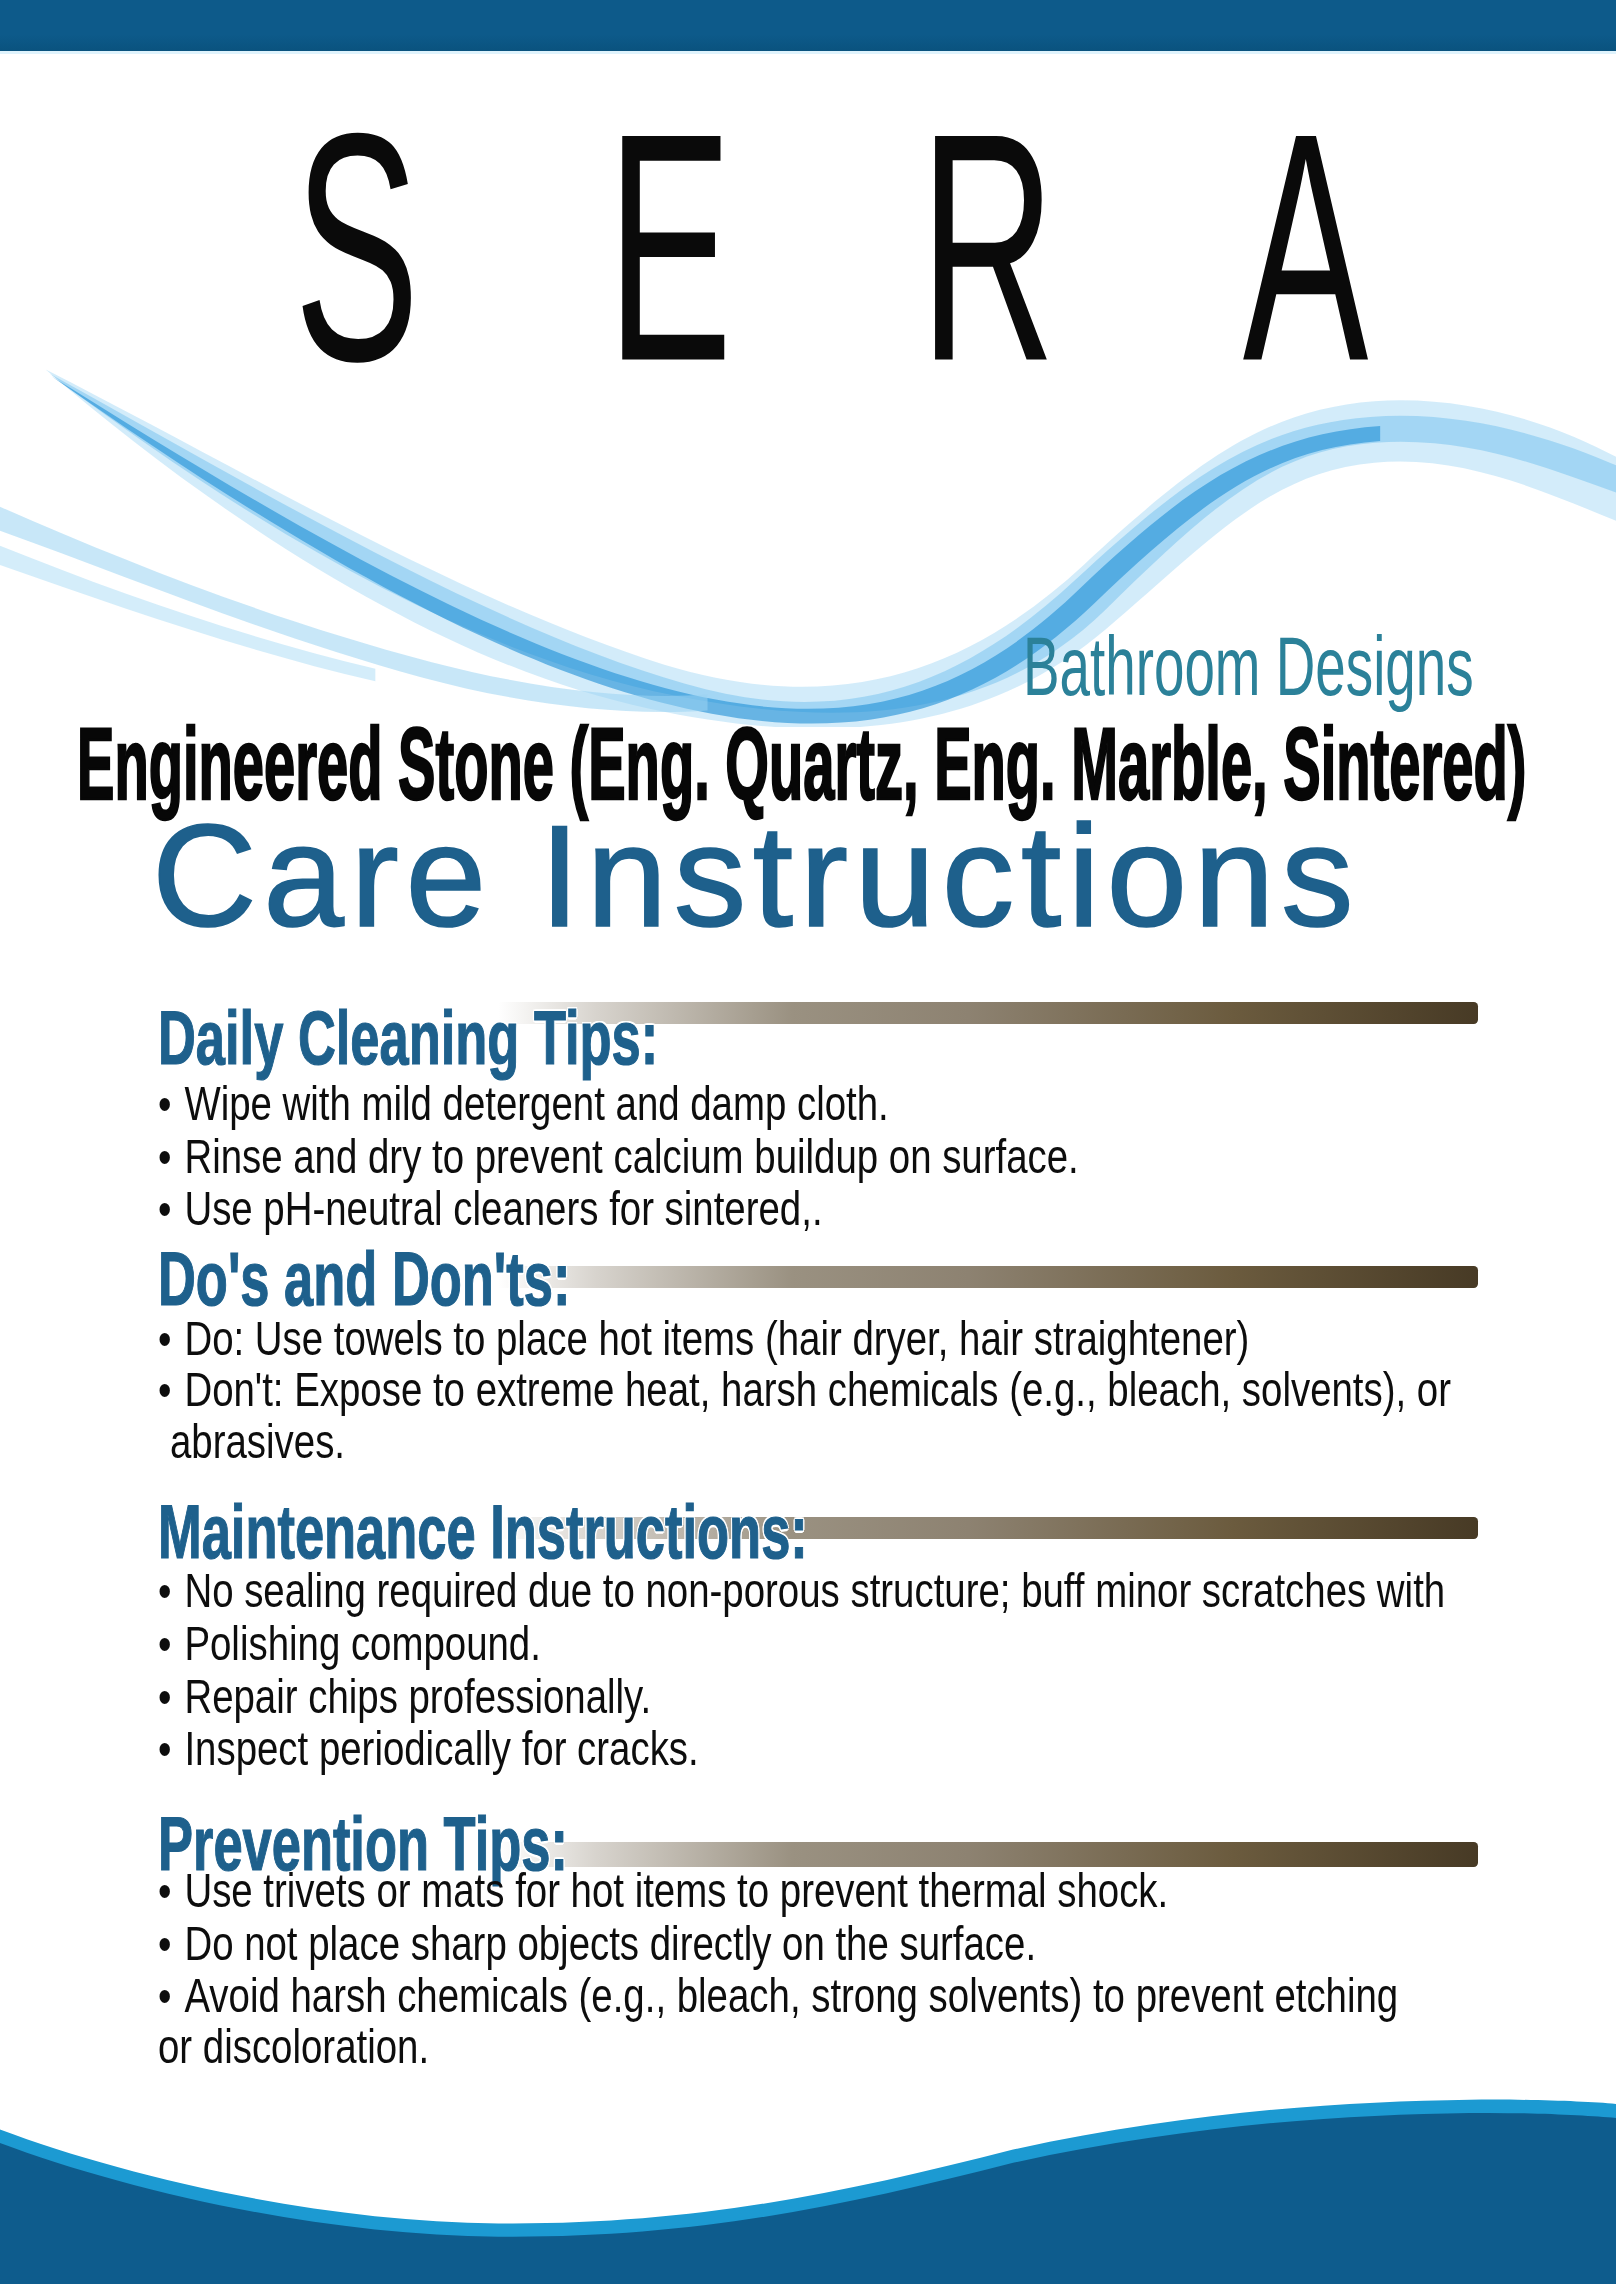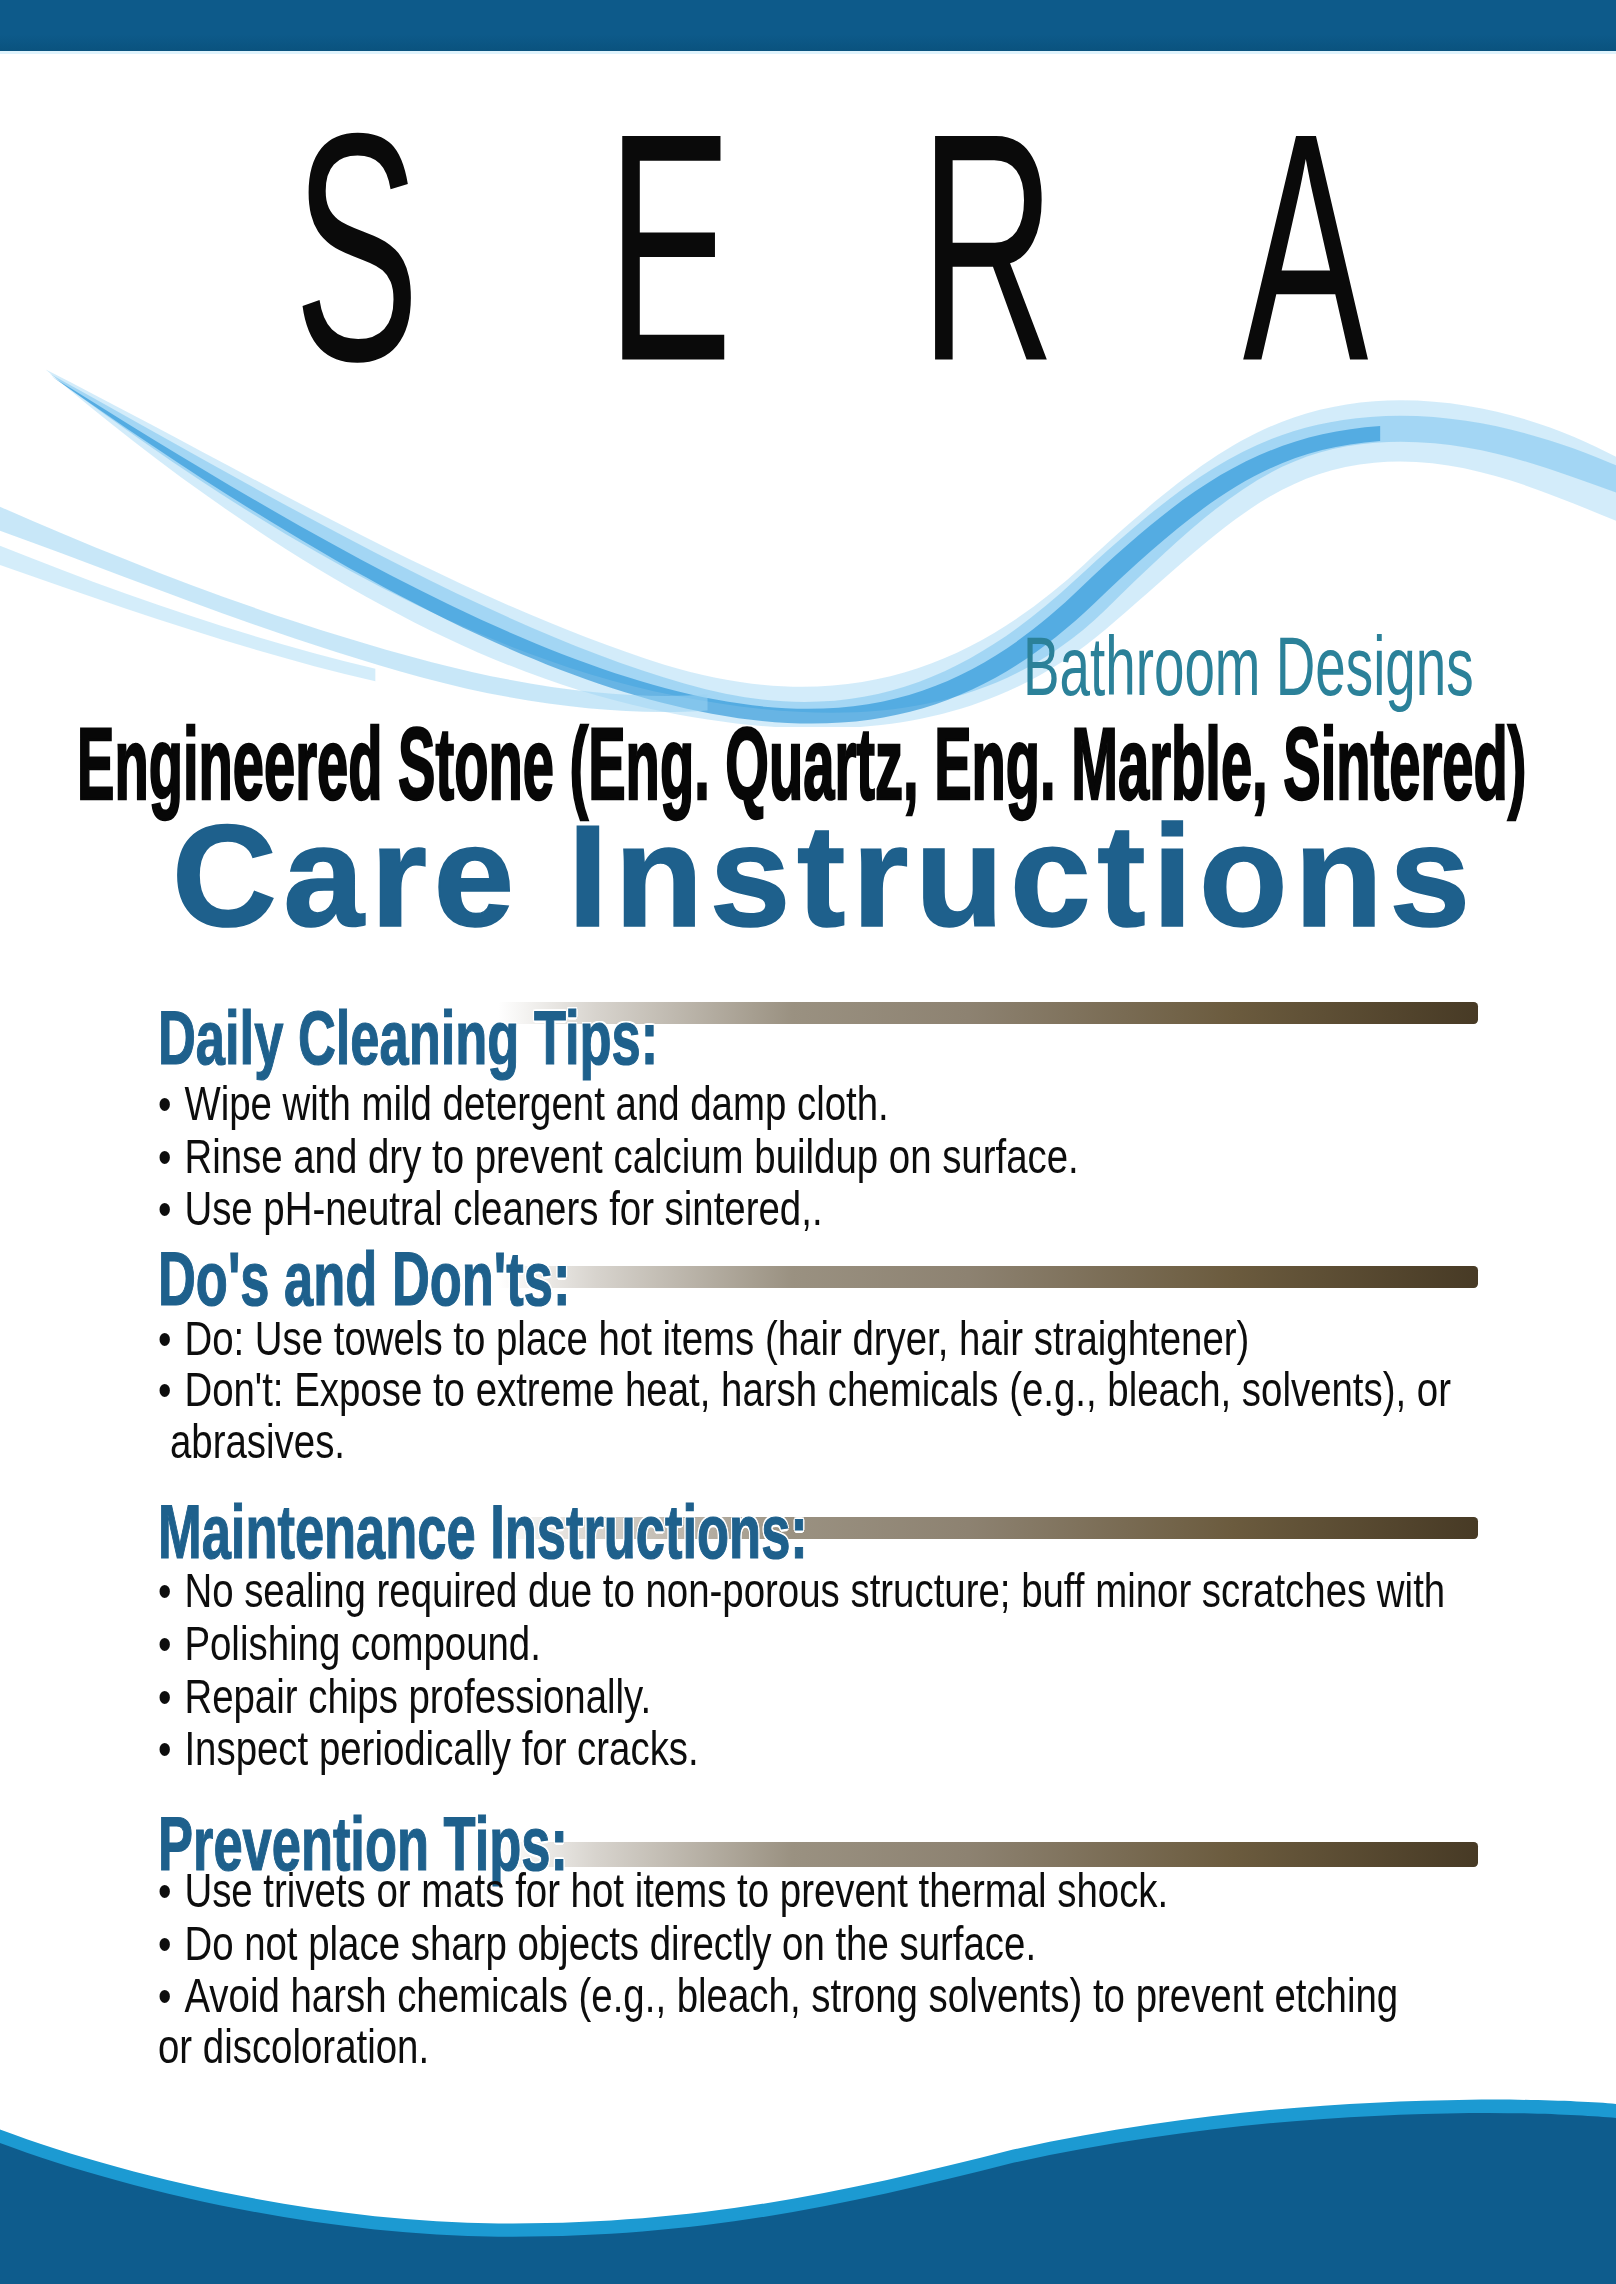--- a/index.html
+++ b/index.html
@@ -37,22 +37,22 @@
   
   .subtitle{
     left:77px;top:713px;
     font-size:102px;line-height:1;font-weight:700;color:#070707;
     transform:scale(0.55,1);transform-origin:left top;
     -webkit-text-stroke:2.5px #070707;
   }
 
   
   .big-title{
-    left:172px;top:804px;
-    font-size:145px;line-height:1;font-weight:700;color:#1e608c;
+    left:152px;top:804px;
+    font-size:145px;line-height:1;font-weight:400;color:#1e608c;
     letter-spacing:6.6px;
     -webkit-text-stroke:1.7px #1e608c;
   }
 
   
   .grad-bar{
     position:absolute;left:498px;width:980px;height:22.4px;
     background:linear-gradient(90deg,
       rgba(141,130,113,0) 0%,
       rgba(141,130,113,0.35) 10%,

